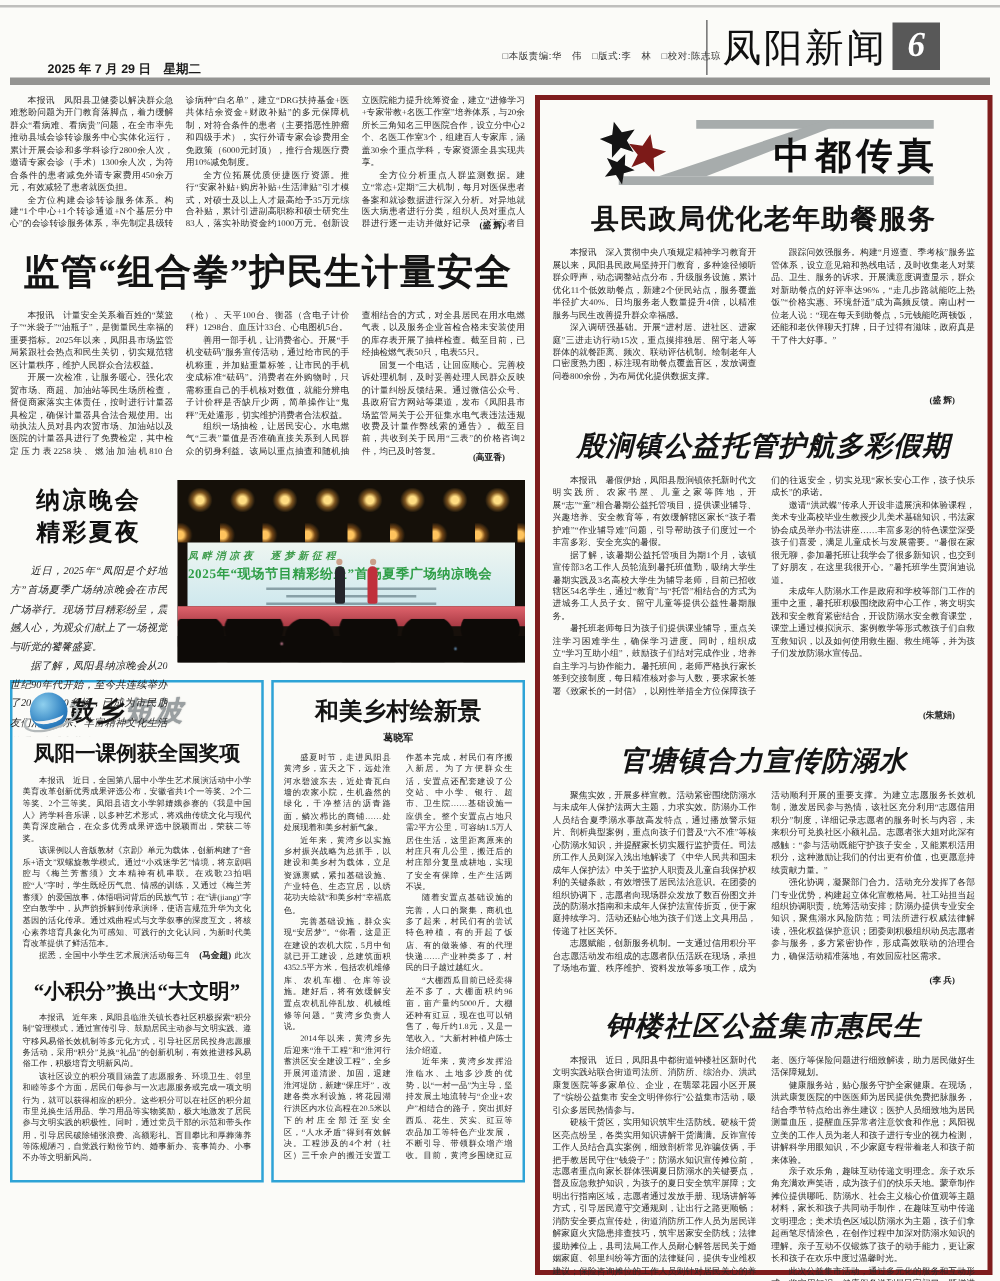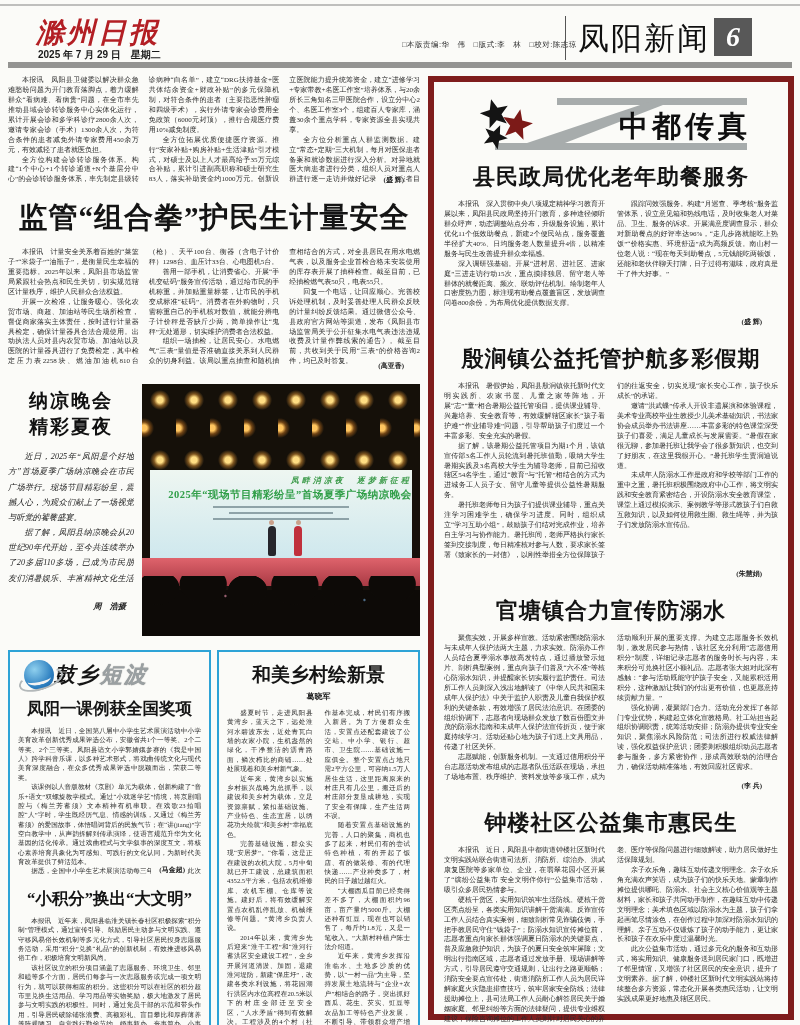--- a/index.html
+++ b/index.html
@@ -21,58 +21,58 @@
   .head-vdiv { position:absolute; left:565px; top:16px; height:44px; width:1px; background:#555; }
   .section-name { position:absolute; left:578px; top:18px; font-size:31px; font-weight:normal;
     letter-spacing:2px; color:#101010; }
   .page-num { position:absolute; left:714px; top:18px; width:38px; height:38px; background:#585858;
     color:#fff; font-size:28px; font-style:italic; font-weight:bold; text-align:center; line-height:38px; }
   .header-bar { position:absolute; top:62px; left:8px; right:8px; height:6px; background:#949492; }
 
   
   .left-col  { position:absolute; left:8px;  top:76px; width:412px; }
   .right-col { position:absolute; left:428px; top:76px; width:366px; height:944px;
-    border:6px solid #7f1d1d; padding:8px 10px; background:#fbfbf8; }
+    border:4px solid #7f1d1d; padding:8px 10px; background:#fbfbf8; }
 
   h1.big { font-size:29px; font-weight:bold; text-align:center; letter-spacing:1px; color:#141414;
     margin:4px 0 10px; }
   h2.mid { font-size:22px; font-weight:bold; text-align:center; letter-spacing:1px; color:#141414; }
   h3.small { font-size:16.5px; font-weight:bold; text-align:center; color:#141414; }
 
   .body { position:relative; overflow:hidden; font-size:7px; line-height:1.42; color:#2a2a2a;
     text-align:justify; column-fill:auto; }
   .body p { text-indent:2em; margin:0; }
   .cols3 { column-count:3; column-gap:10px; }
   .cols2 { column-count:2; column-gap:12px; }
   .author { position:absolute; right:16px; bottom:0; font-size:7px; font-weight:bold; color:#222;
     background:#fbfbf8; padding-left:8px; }
 
   .a1-body { height:110px; }
   .a2-body { height:124px; margin-top:2px; }
   .a2-wrap { margin-top:12px; }
 
   
-  .photo-row { display:flex; gap:8px; margin-top:12px; height:252px; }
+  .photo-row { display:flex; gap:8px; margin-top:12px; height:146px; }
   .nl-text { width:126px; padding-top:4px; }
   .nl-title { font-size:19px; font-weight:bold; text-align:center; line-height:1.35; letter-spacing:2px;
     white-space:pre-line; color:#111; margin-bottom:10px; }
   .nl-body { font-style:italic; font-size:8.2px; line-height:1.85; text-align:justify; color:#222;
     height:140px; overflow:hidden; position:relative; }
   .nl-body p { text-indent:2em; }
   .nl-author { text-align:right; font-style:italic; font-size:8.2px; font-weight:bold; padding-right:8px; margin-top:12px; }
 
   .photo { position:relative; flex:1; background:#17100b; overflow:hidden; }
   .ph-lights { position:absolute; top:0; left:0; right:0; height:34%;
     background-color:#151009;
     background-image:
       radial-gradient(circle at 18px 16px, #ffdd82 0 3px, rgba(255,170,60,.45) 6px, rgba(0,0,0,0) 10px),
       radial-gradient(circle at 2px 44px,  #ffc45e 0 3px, rgba(255,150,40,.4) 6px, rgba(0,0,0,0) 10px);
     background-size:34px 60px; }
   .ph-screen { position:absolute; top:34%; left:3%; right:3%; height:35%;
-    background:linear-gradient(#eef6f1,#cfe8ee); text-align:right; }
+    background:linear-gradient(#eef6f1,#cfe8ee); text-align:left; }
   .ph-line1 { color:#3f9c4d; font-size:8px; font-weight:bold; font-style:italic; letter-spacing:3px; margin-top:5px; }
   .ph-line2 { color:#2f9e47; font-size:10.5px; font-weight:bold; letter-spacing:0.5px; margin-top:2px; }
   .ph-orgline { width:52%; height:2px; background:rgba(60,85,95,.5); margin:4px auto 0; }
   .ph-orgline.short { width:40%; }
   .performer { position:absolute; bottom:2px; width:8px; height:30px; border-radius:4px 4px 2px 2px; }
   .performer::before { content:""; position:absolute; top:-6px; left:1.5px; width:5px; height:5px;
     border-radius:50%; background:#caa08a; }
   .perf-m { left:45%; background:#26262c; }
   .perf-f { left:55%; background:#c0303c; }
   .ph-floor { position:absolute; top:69%; left:0; right:0; height:11%;
@@ -113,33 +113,32 @@
   .h-points { margin-top:12px !important; }
   .box2 h3 { font-size:19px; margin-top:4px; }
   .byline { text-align:center; font-size:8px; font-weight:bold; margin:3px 0 6px;
     font-family:"Liberation Sans",sans-serif; }
   .village-body { height:328px; font-size:6.6px; line-height:1.42; }
 
   
   .zd-logo { display:block; margin:2px auto 6px; }
   .a3-body { height:128px; margin-top:8px; }
   .h-a3 { margin-top:6px; }
-  .h-a4,.h-a5,.h-a6 { margin-top:16px; }
+  .h-a4,.h-a5,.h-a6 { margin-top:16px;font-style:italic; }
   .a4-body { height:198px; margin-top:8px; }
   .a5-body { height:158px; margin-top:8px; }
   .a6-body { height:198px; margin-top:8px; }
   .right-col .author { background:#fbfbf8; }
 </style>
 </head>
 <body>
 
 <div class="page">
   <div class="topline"></div>
 
-  <div class="masthead-title">滁州日报</div>
   <div class="masthead-date">2025 年 7 月 29 日　星期二</div>
   <div class="credits">□本版责编:华　伟　□版式:李　林　□校对:陈志琼</div>
   <div class="head-vdiv"></div>
   <div class="section-name">凤阳新闻</div>
   <div class="page-num">6</div>
   <div class="header-bar"></div>
 
   <div class="left-col">
 
     <section>
@@ -271,19 +270,20 @@
           <p>强化协调，凝聚部门合力。活动充分发挥了各部门专业优势，构建起立体化宣教格局。社工站担当起组织协调职责，统筹活动安排；防溺办提供专业安全知识，聚焦溺水风险防范；司法所进行权威法律解读，强化权益保护意识；团委则积极组织动员志愿者参与服务，多方紧密协作，形成高效联动的治理合力，确保活动精准落地，有效回应社区需求。</p>
         <div class="author">(李 兵)</div>
       </div>
     </section>
 
     <section>
       <h2 class="mid h-a6">钟楼社区公益集市惠民生</h2>
       <div class="body cols2 a6-body">
           <p>本报讯　近日，凤阳县中都街道钟楼社区新时代文明实践站联合街道司法所、消防所、综治办、洪武康复医院等多家单位、企业，在翡翠花园小区开展了“缤纷公益集市 安全文明伴你行”公益集市活动，吸引众多居民热情参与。</p>
           <p>硬核干货区，实用知识筑牢生活防线。硬核干货区亮点纷呈，各类实用知识讲解干货满满。反诈宣传工作人员结合真实案例，细致剖析常见诈骗伎俩，手把手教居民守住“钱袋子”；防溺水知识宣传摊位前，志愿者重点向家长群体强调夏日防溺水的关键要点，普及应急救护知识，为孩子的夏日安全筑牢屏障；文明出行指南区域，志愿者通过发放手册、现场讲解等方式，引导居民遵守交通规则，让出行之路更顺畅；消防安全要点宣传处，街道消防所工作人员为居民详解家庭火灾隐患排查技巧，筑牢居家安全防线；法律援助摊位上，县司法局工作人员耐心解答居民关于婚姻家庭、邻里纠纷等方面的法律疑问，提供专业维权建议；保险咨询摊位的工作人员则针对居民关心的养老、医疗等保险问题进行细致解读，助力居民做好生活保障规划。</p>
+          <p>健康服务站，贴心服务守护全家健康。在现场，洪武康复医院的中医医师为居民提供免费把脉服务，结合季节特点给出养生建议；医护人员细致地为居民测量血压，提醒血压异常者注意饮食和作息；凤阳视立美的工作人员为老人和孩子进行专业的视力检测，讲解科学用眼知识，不少家庭专程带着老人和孩子前来体验。</p>
           <p>亲子欢乐角，趣味互动传递文明理念。亲子欢乐角充满欢声笑语，成为孩子们的快乐天地。蒙章制作摊位提供哪吒、防溺水、社会主义核心价值观等主题材料，家长和孩子共同动手制作，在趣味互动中传递文明理念；美术填色区域以防溺水为主题，孩子们拿起画笔尽情涂色，在创作过程中加深对防溺水知识的理解。亲子互动不仅锻炼了孩子的动手能力，更让家长和孩子在欢乐中度过温馨时光。</p>
           <p>此次公益集市活动，通过多元化的服务和互动形式，将实用知识、健康服务送到居民家门口，既增进了邻里情谊，又增强了社区居民的安全意识，提升了文明素养。据了解，钟楼社区新时代文明实践站将持续整合多方资源，常态化开展各类惠民活动，让文明实践成果更好地惠及辖区居民。</p>
 
       </div>
     </section>
   </aside>
 </div>
 
 </body></html>

